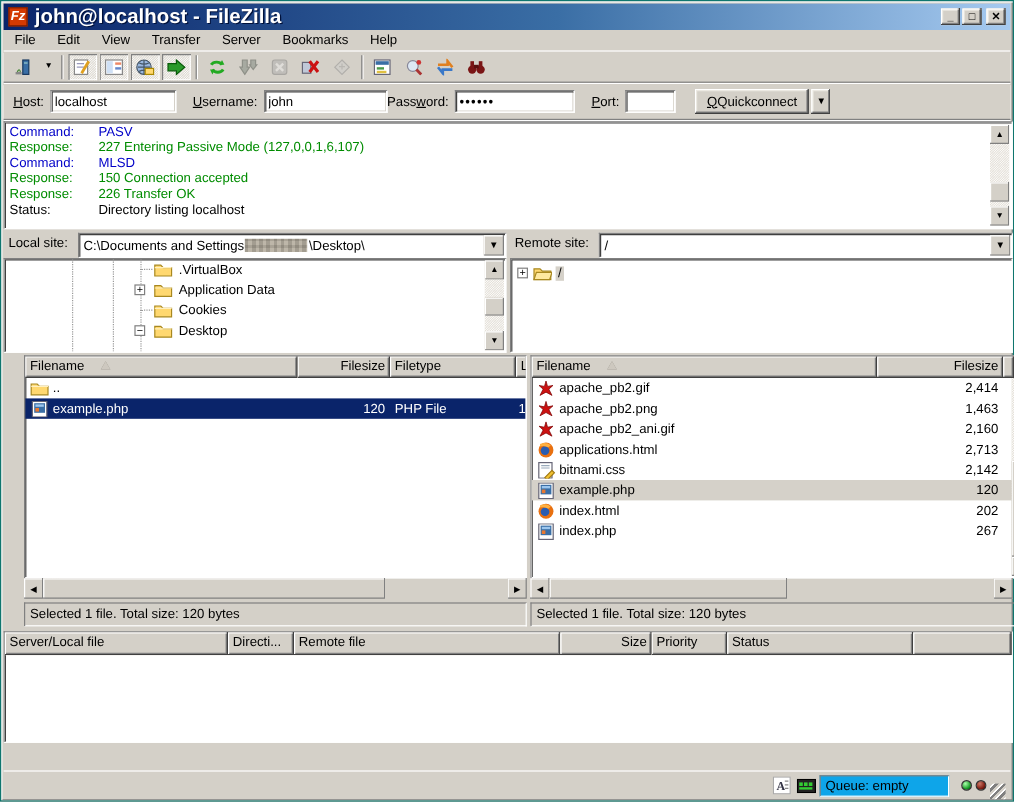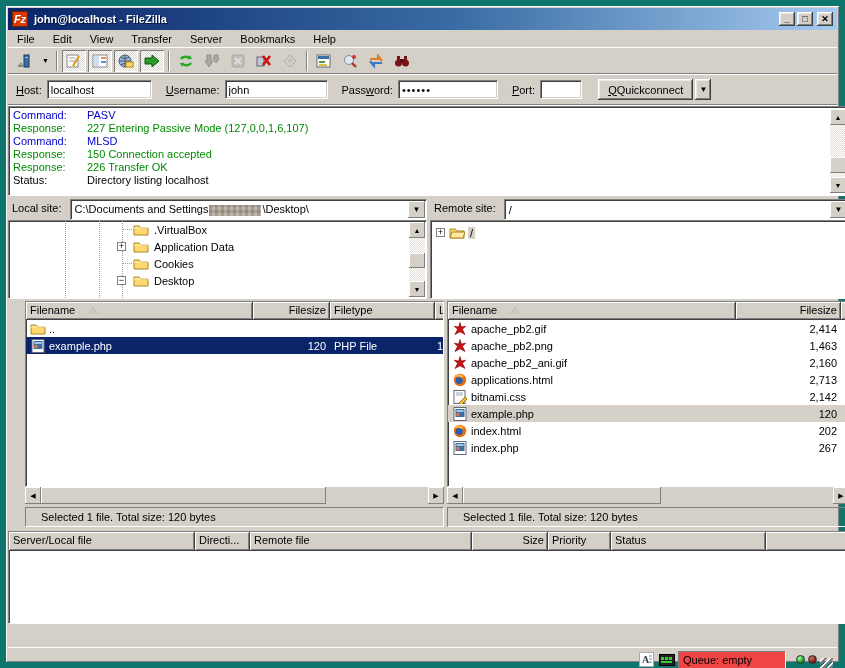--- a/index.html
+++ b/index.html
@@ -1,34 +1,34 @@
 <!DOCTYPE html>
 <html><head>
 <meta charset="utf-8">
 <style>
   * { margin:0; padding:0; box-sizing:border-box; }
   html,body { width:845px; height:668px; }
   body { font-family:"Liberation Sans", sans-serif; font-size:11px; background:#d4d0c8; overflow:hidden; }
 
   .window { position:absolute; left:0; top:0; width:845px; height:668px; background:#d4d0c8;
-    border:6px solid #0f766e; box-shadow: inset 1px 1px 0 #fff, inset -1px -1px 0 #808080; }
+    border:1px solid #0f766e; box-shadow: inset 1px 1px 0 #fff, inset -1px -1px 0 #808080; }
 
   
   .raised  { background:#d4d0c8; box-shadow: inset -1px -1px 0 #404040, inset 1px 1px 0 #fff, inset -2px -2px 0 #808080, inset 2px 2px 0 #ece9e2; }
   .raised-thin { background:#d4d0c8; box-shadow: inset -1px -1px 0 #808080, inset 1px 1px 0 #fff; }
   .sunken  { background:#fff; border:1px solid; border-color:#808080 #fff #fff #808080; box-shadow: inset 1px 1px 0 #404040, inset -1px -1px 0 #d4d0c8; }
   .checker { background-image:linear-gradient(45deg,#fff 25%,transparent 25%,transparent 75%,#fff 75%),linear-gradient(45deg,#fff 25%,transparent 25%,transparent 75%,#fff 75%);
              background-size:2px 2px; background-position:0 0,1px 1px; background-color:#e4e0d8; }
 
   
   .titlebar { position:absolute; left:2px; top:2px; right:2px; height:22px;
     background:linear-gradient(to right,#0a246a,#3a6ea5 55%,#a6caf0); display:flex; align-items:center; padding-left:4px; }
   .fz-icon { width:16px; height:16px; background:#d43a02; color:#fff; font-weight:bold; font-size:11px;
     display:flex; align-items:center; justify-content:center; border:1px solid #7a1e00; font-style:italic; }
-  .title-text { color:#fff; font-weight:bold; font-size:11px; margin-left:6px; text-shadow:1px 1px 0 #00113a; }
+  .title-text { color:#fff; font-weight:bold; font-size:17px; margin-left:6px; text-shadow:1px 1px 0 #00113a; }
   .winbtns { position:absolute; right:4px; top:4px; display:flex; gap:2px; }
   .winbtn { width:16px; height:14px; font-size:9px; font-weight:bold; color:#000;
     display:flex; align-items:center; justify-content:center; line-height:1; }
   .winbtn.close { margin-left:2px; }
 
   
   .menubar { position:absolute; left:2px; top:24px; right:2px; height:18px; display:flex; align-items:center;
     border-bottom:1px solid #fff; }
   .menu-item { padding:2px 9px; }
 
@@ -106,37 +106,37 @@
   .sort-tri { display:inline-block; width:0; height:0; border-left:4px solid transparent; border-right:4px solid transparent;
      border-bottom:7px solid #cdc8bf; margin-left:14px; position:relative; top:0px; filter:drop-shadow(0 0 0.5px #8a857c); }
   .frow { display:flex; height:17px; align-items:center; white-space:nowrap; }
   .fcell { flex:none; overflow:hidden; padding:0 4px; }
   .fcell.num { text-align:right; }
   .row-sel-active { background:#0a246a; color:#fff; }
   .row-sel-inactive { background:#d5d1c9; }
   .fname { display:flex; align-items:center; gap:3px; }
 
   
-  .stext { position:absolute; height:20px; padding:3px 0 0 15px; border:1px solid; border-color:#808080 #fff #fff #808080; }
+  .stext { position:absolute; height:20px; padding:3px 0 0 4px; border:1px solid; border-color:#808080 #fff #fff #808080; }
 
   
   .queue-wrap { position:absolute; left:2px; top:525px; width:841px; height:93px; background:#fff;
      border:1px solid; border-color:#808080 #fff #fff #808080; box-shadow:inset 1px 1px 0 #404040; }
   .qheader { display:flex; height:19px; }
 
   
   .tabsbar { position:absolute; left:2px; top:618px; right:2px; height:22px; padding-left:6px; display:flex; align-items:flex-end; }
   .tab { height:19px; padding:3px 12px 0 12px; background:#d4d0c8; margin-right:1px;
      border:1px solid; border-color:#fff #808080 #d4d0c8 #fff; border-radius:2px 2px 0 0; box-shadow:inset -1px 0 0 #aca899; }
   .tab.active { background:#fff; font-weight:bold; height:21px; border-bottom-color:#fff; box-shadow:none; position:relative; z-index:2; }
 
   
   .statusbar { position:absolute; left:2px; top:641px; right:2px; height:24px; border-top:1px solid #fff; display:flex; align-items:center; justify-content:flex-end; padding-right:4px; gap:3px; }
   .sb-icon { width:17px; height:16px; display:flex; align-items:center; justify-content:center; }
-  .queue-panel { width:108px; height:18px; border:1px solid; border-color:#808080 #fff #fff #808080; padding:2px 0 0 4px; background:#ef4444; }
+  .queue-panel { width:108px; height:18px; border:1px solid; border-color:#808080 #fff #fff #808080; padding:2px 0 0 4px; background:#0ea5e9; }
   .led { width:9px; height:9px; border-radius:50%; border:1px solid #333; }
   .led.green { background:radial-gradient(circle at 35% 30%, #aaffaa, #119922 65%, #005511); }
   .led.red { background:radial-gradient(circle at 35% 30%, #cc7766, #7a1a10 65%, #3a0500); }
   .grip { width:13px; height:13px; align-self:flex-end;
      background:repeating-linear-gradient(135deg, transparent 0 2px, #fff 2px 3px, #808080 3px 5px); }
 </style>
 </head>
 <body>
 
 <div class="window">
@@ -293,21 +293,21 @@
           </svg>
       </span>
     </div>
   </div>
 
   <div class="quickbar">
     <span class="qlabel"><u>H</u>ost:</span>
     <input class="qinput sunken" style="width: 105px;" value="localhost">
     <span class="qlabel" style="margin-left:14px"><u>U</u>sername:</span>
     <input class="qinput sunken" style="width: 103px;" value="john">
-    <span class="qlabel" style="margin-left:14px">Pass<u>w</u>ord:</span>
+    <span class="qlabel" style="">Pass<u>w</u>ord:</span>
     <input class="qinput sunken" style="width: 100px; letter-spacing: 1px;" value="••••••">
     <span class="qlabel" style="margin-left:14px"><u>P</u>ort:</span>
     <input class="qinput sunken" style="width: 42px;" value="">
     <div class="qc-btn raised">
         <span style="text-decoration:underline">Q</span>
         <span style="margin-left:-5.5px; text-indent:5.5px">Quickconnect</span>
       </div>
     <div class="qc-arrow raised">
         <span>▼</span>
       </div>

